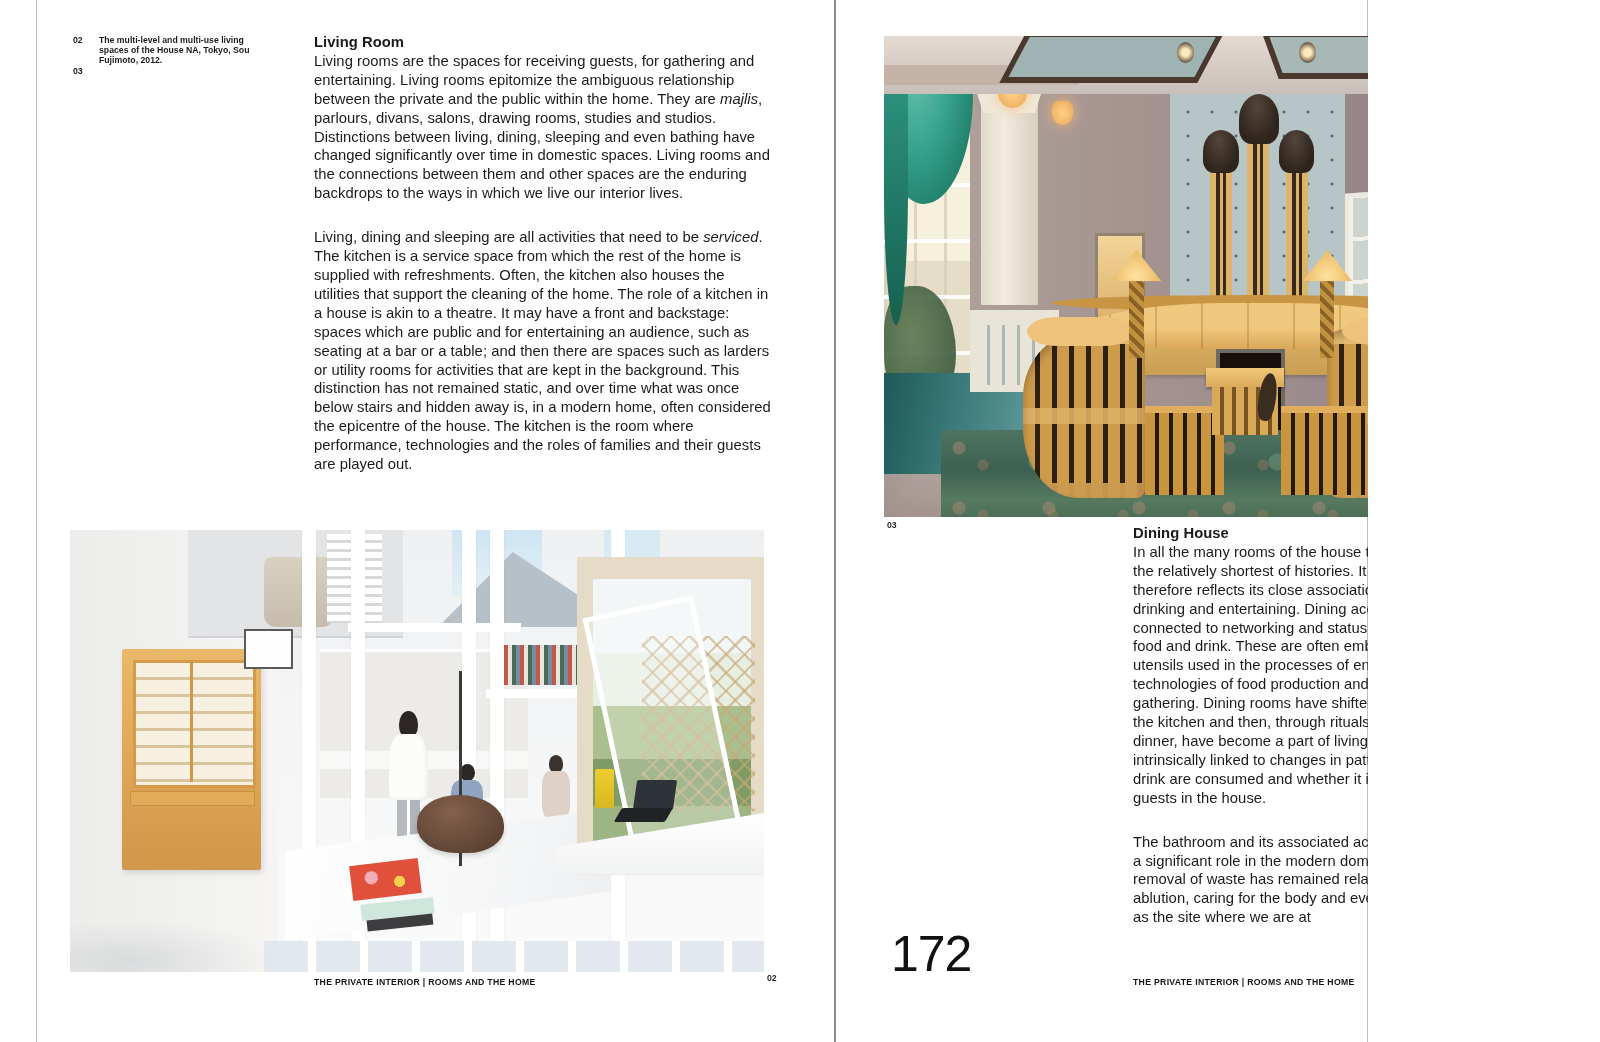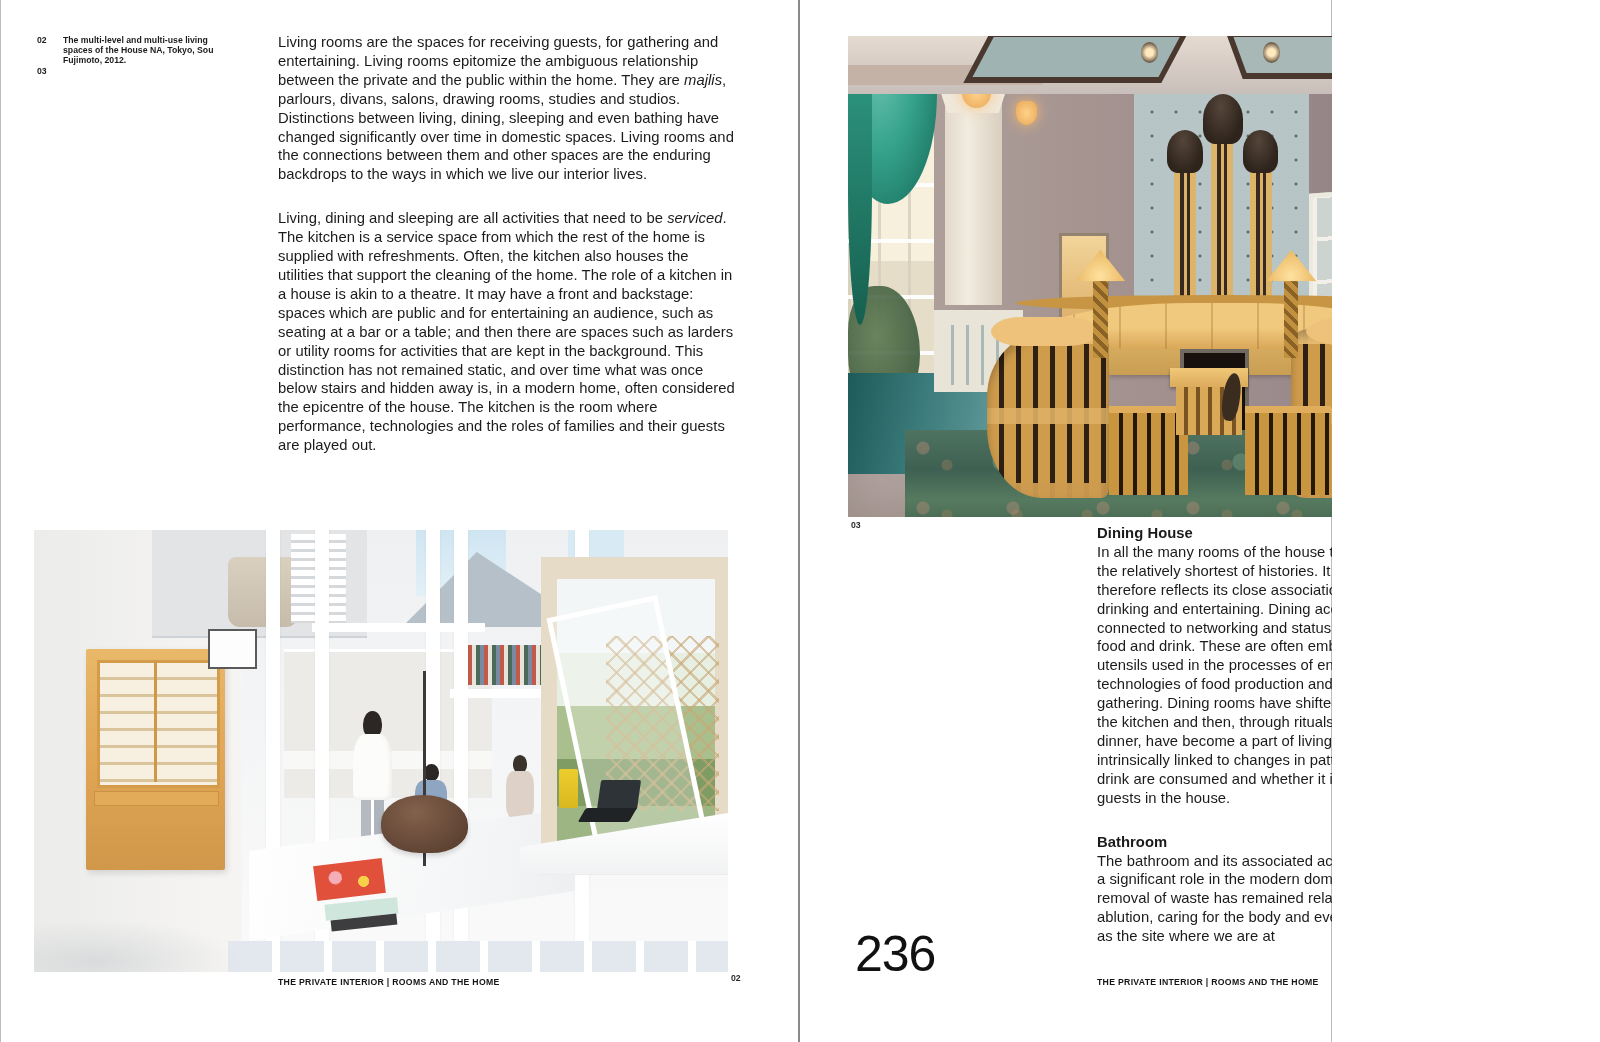--- a/index.html
+++ b/index.html
@@ -1,19 +1,19 @@
 <!DOCTYPE html>
 <html><head>
 <meta charset="utf-8">
 <style>
   html,body{margin:0;padding:0;background:#ffffff;}
   .spread{
     position:relative;width:1332px;height:1042px;background:#ffffff;
     font-family:"Liberation Sans","DejaVu Sans",sans-serif;color:#1b1b1b;
-    overflow:hidden;box-shadow:inset 1px 0 0 #bdbdbd, inset -1px 0 0 #bdbdbd;
+    overflow:hidden;box-shadow:inset 1px 0 0 #bdbdbd, inset -1px 0 0 #bdbdbd;margin-left:36px;
   }
   .gutter{position:absolute;left:798px;top:0;width:2px;height:100%;background:#8a8a8a;}
 
   
   .margin-notes{position:absolute;left:37px;top:36px;width:180px;
     font-size:8.7px;line-height:9.9px;font-weight:bold;}
   .note{display:flex;margin-bottom:1px;}
   .note-num{flex:0 0 26px;}
   .note-text{flex:1;}
 
@@ -239,20 +239,21 @@
         <span class="note-num">02</span>
         <span class="note-text">The multi-level and multi-use living spaces of the House NA, Tokyo, Sou Fujimoto, 2012.</span>
       </div>
       <div class="note">
         <span class="note-num">03</span>
       </div>
     </aside>
 
     <div class="body-col left">
       <section class="text-section">
+        <h2>Living Room</h2>
         <p><span>Living rooms are the spaces for receiving guests, for gathering and entertaining. Living rooms epitomize the ambiguous relationship between the private and the public within the home. They are </span><em>majlis</em><span>, parlours, divans, salons, drawing rooms, studies and studios. Distinctions between living, dining, sleeping and even bathing have changed significantly over time in domestic spaces. Living rooms and the connections between them and other spaces are the enduring backdrops to the ways in which we live our interior lives.</span></p>
       </section>
       <section class="text-section">
         <p><span>Living, dining and sleeping are all activities that need to be </span><em>serviced</em><span>. The kitchen is a service space from which the rest of the home is supplied with refreshments. Often, the kitchen also houses the utilities that support the cleaning of the home. The role of a kitchen in a house is akin to a theatre. It may have a front and backstage: spaces which are public and for entertaining an audience, such as seating at a bar or a table; and then there are spaces such as larders or utility rooms for activities that are kept in the background. This distinction has not remained static, and over time what was once below stairs and hidden away is, in a modern home, often considered the epicentre of the house. The kitchen is the room where performance, technologies and the roles of families and their guests are played out.</span></p>
       </section>
     </div>
 
     <figure id="photo02">
       <i class="s p2-leftwall"></i>
       <i class="s p2-mezz"></i>
@@ -382,21 +383,20 @@
       <i class="s p3-bird"></i>
     </figure>
     <span class="photo-label" id="label03">03</span>
 
     <div class="body-col right">
       <section class="text-section">
         <h2>Dining House</h2>
         <p><span>In all the many rooms of the house the dining room is the space with the relatively shortest of histories. It contains a very specific act and therefore reflects its close associations with the actions of eating, drinking and entertaining. Dining accommodates social rituals connected to networking and status represented through enjoying food and drink. These are often embodied in the furniture and utensils used in the processes of entertaining, along with the technologies of food production and the atmospherics of the gathering. Dining rooms have shifted between being integrated into the kitchen and then, through rituals such as the takeaway or TV dinner, have become a part of living rooms. Such shifts are intrinsically linked to changes in patterns of how and where food and drink are consumed and whether it is done alone or with families and guests in the house.</span></p>
       </section>
       <section class="text-section">
-        <h2>Bathroom</h2>
         <p><span>The bathroom and its associated activities of cleaning and waste play a significant role in the modern domestic interior. Its function in the removal of waste has remained relatively private in nature; its role in ablution, caring for the body and even socializing less so. Its status as the site where we are at</span></p>
       </section>
     </div>
 
-    <div class="page-number">236</div>
+    <div class="page-number">172</div>
     <footer class="running-footer" id="footer-right">THE PRIVATE INTERIOR  |  ROOMS AND THE HOME</footer>
   </section>
 </div>
 
 </body></html>

